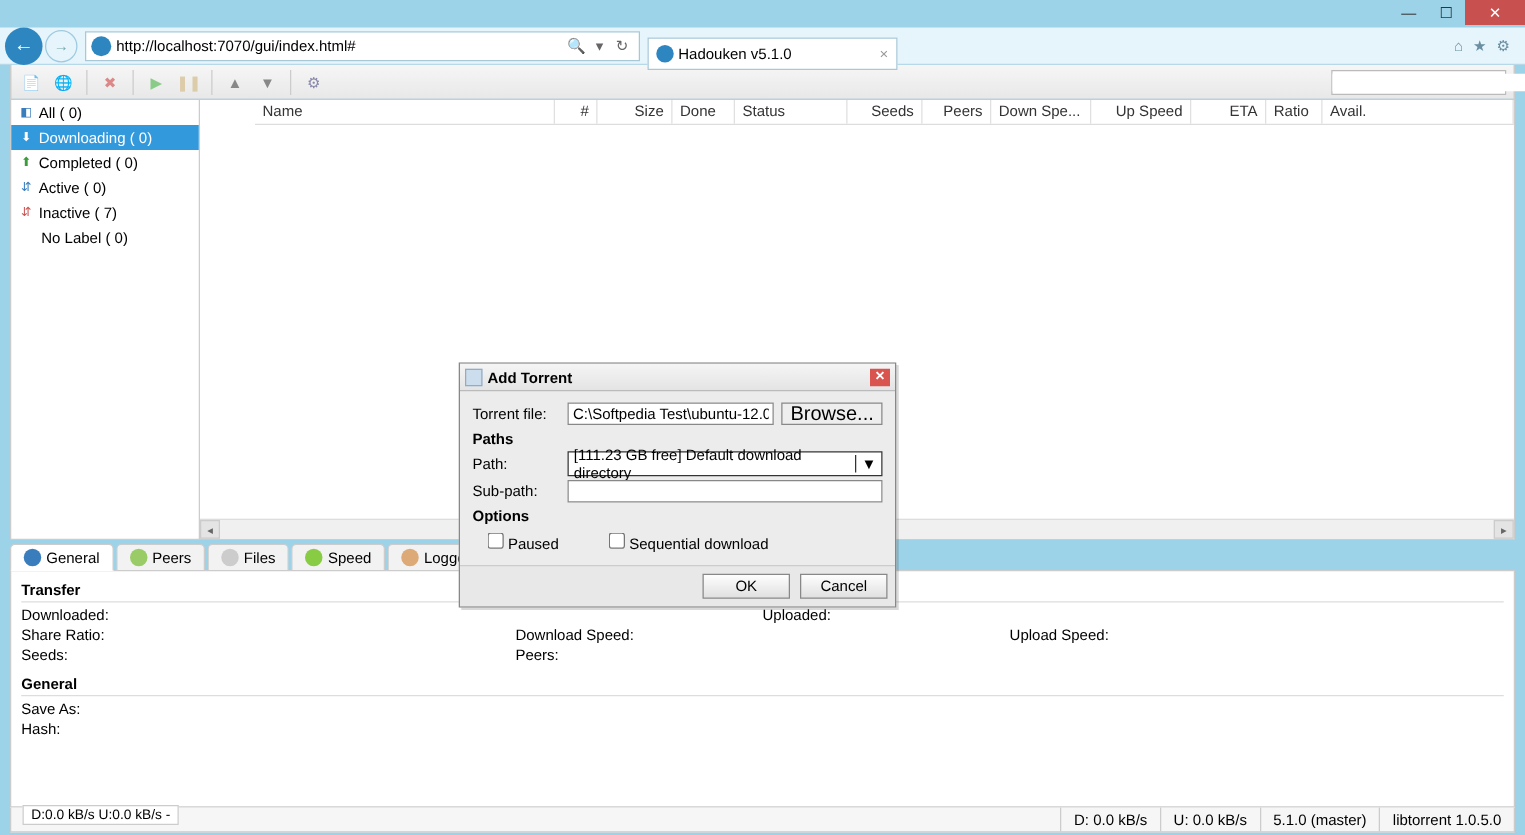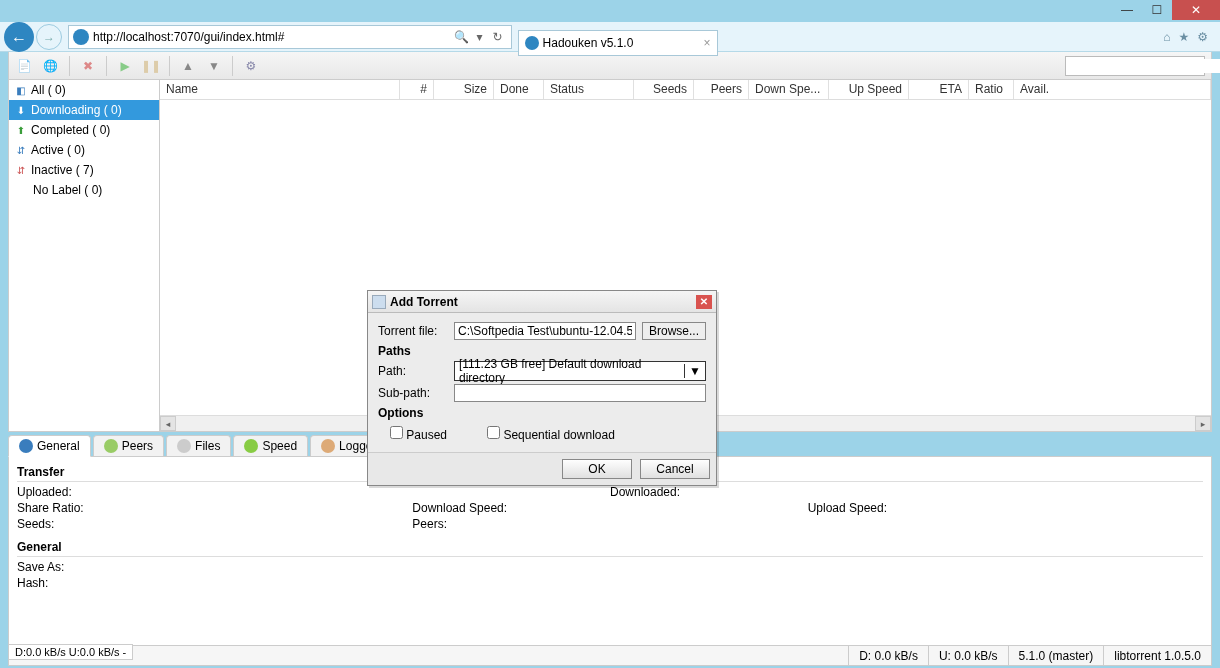--- a/index.html
+++ b/index.html
@@ -32,21 +32,21 @@
 .tb-search { margin-left: auto; width: 140px; height: 20px; border: 1px solid #bbb; background: #fff; display: flex; align-items: center; }
 .tb-search input { border: none; flex: 1; outline: none; padding: 0 2px; }
 
 
 .workspace { display: flex; margin: 0 8px; height: 352px; }
 .sidebar { width: 152px; border: 1px solid #ccc; border-top: none; background: #fff; font-size: 12px; }
 .sb-item { padding: 3px 6px; display: flex; align-items: center; gap: 4px; cursor: pointer; }
 .sb-item.sel { background: #3399dd; color: #fff; }
 .sb-ico { width: 12px; display: inline-flex; justify-content: center; font-size: 10px; }
 .list-area { flex: 1; border: 1px solid #ccc; border-left: none; border-top: none; background: #fff; display:flex; flex-direction:column; }
-.list-head { height: 20px; border-bottom: 1px solid #ddd; display: flex; font-size: 12px; color: #333; }
+.list-head { height: 20px; border-bottom: 1px solid #ddd; display: flex; font-size: 12px; color: #333; margin-left: 44px; }
 .lh { border-right: 1px solid #e0e0e0; padding: 2px 6px; white-space: nowrap; overflow: hidden; }
 .list-body{flex:1; background:#fff;}
 .hscroll{height:16px; background:#f0f0f0; border-top:1px solid #ddd; display:flex;}
 .hscroll .arrow{width:16px; background:#e4e4e4; border:1px solid #ccc; text-align:center; font-size:9px; line-height:14px; color:#666;}
 .hscroll .track{flex:1;}
 
 
 .detail { margin: 0 8px; }
 .dtabs { height: 24px; display: flex; gap: 2px; align-items: flex-end; }
 .dtab { padding: 3px 10px; border: 1px solid #ccc; border-bottom: none; background: #f2f2f2; border-radius: 4px 4px 0 0; display: flex; align-items: center; gap: 4px; font-size: 12px; cursor: pointer; }
@@ -54,32 +54,32 @@
 .dtab .dicon { width: 14px; height: 14px; border-radius: 50%; }
 .dpanel { border: 1px solid #ccc; background: #fff; padding: 6px 8px; height: 190px; }
 .dhdr { font-weight: bold; border-bottom: 1px solid #ddd; padding: 2px 0; margin-bottom: 2px; }
 .drow { display: flex; }
 .drow > div { flex: 1; padding: 1px 0; }
 
 
 .status { margin: 0 8px 8px 8px; height: 20px; border: 1px solid #ccc; border-top: none; background: #f6f6f6; display: flex; align-items: center; font-size: 11px; }
 .status .seg { padding: 0 10px; border-left: 1px solid #ccc; height: 100%; display:flex; align-items:center; }
 .status .filler { flex: 1; }
-.hint { position:absolute; bottom: 8px; left: 8px; background:#fff; border:1px solid #ccc; padding:1px 6px; font-size:11px; }
+.hint { position:absolute; bottom: 8px; left: 18px; background:#fff; border:1px solid #ccc; padding:1px 6px; font-size:11px; }
 
 
 .dialog { position: absolute; left: 367px; top: 290px; width: 350px; background: #ececec; border: 1px solid #888; box-shadow: 2px 2px 0 rgba(0,0,0,0.15); }
 .dlg-title { background: linear-gradient(#f5f5f5,#e4e4e4); height: 22px; display: flex; align-items: center; padding: 0 4px; font-weight: bold; font-size: 12px; border-bottom: 1px solid #bbb; }
 .dlg-title .dlg-ico { width: 14px; height: 14px; margin-right: 4px; background:#cde; border:1px solid #9ab; }
 .dlg-close { margin-left: auto; width: 16px; height: 14px; background: #d9534f; color: #fff; font-size: 10px; text-align: center; line-height: 14px; }
 .dlg-body { padding: 6px 10px 4px 10px; }
 .dlg-row { display: flex; align-items: center; margin: 3px 0; gap: 6px; }
 .dlg-row label { width: 70px; }
 .dlg-row input[type=text] { flex: 1; border: 1px solid #888; padding: 1px 3px; height: 18px; background:#fff; font-size:12px; }
-.dlg-browse { border: 1px solid #888; background: #eee; padding: 0 6px; height: 18px; font-size: 12px; }
+.dlg-browse { border: 1px solid #888; background: #eee; padding: 0 6px; height: 18px; font-size: 16px; }
 .dlg-sect { font-weight: bold; margin: 4px 0 2px 0; }
 .dlg-select { flex: 1; height: 20px; border: 1px solid #333; background: #fff; display: flex; align-items: center; padding: 0 4px; justify-content: space-between; }
 .dlg-select .dd { border-left: 1px solid #333; padding-left: 4px; }
 .dlg-opts { display: flex; gap: 40px; margin: 6px 12px; align-items:flex-start; }
 .dlg-btns { background: #e8e8e8; border-top: 1px solid #ccc; padding: 6px; display: flex; justify-content: flex-end; gap: 8px; }
 .dlg-btns button { width: 70px; height: 20px; border: 1px solid #888; background: linear-gradient(#fefefe,#e0e0e0); font-size:12px; }
 </style>
 </head>
 <body>
 
@@ -200,22 +200,22 @@
         <span>Speed</span>
       </div>
     <div class="dtab">
         <span class="dicon" style="background:#da7"></span>
         <span>Logger</span>
       </div>
   </div>
   <div class="dpanel">
     <div class="dhdr">Transfer</div>
     <div class="drow">
+        <div>Downloaded:</div>
         <div>Uploaded:</div>
-        <div>Downloaded:</div>
       </div>
     <div class="drow">
         <div>Share Ratio:</div>
         <div>Download Speed:</div>
         <div>Upload Speed:</div>
       </div>
     <div class="drow">
         <div>Seeds:</div>
         <div>Peers:</div>
         <div></div>

